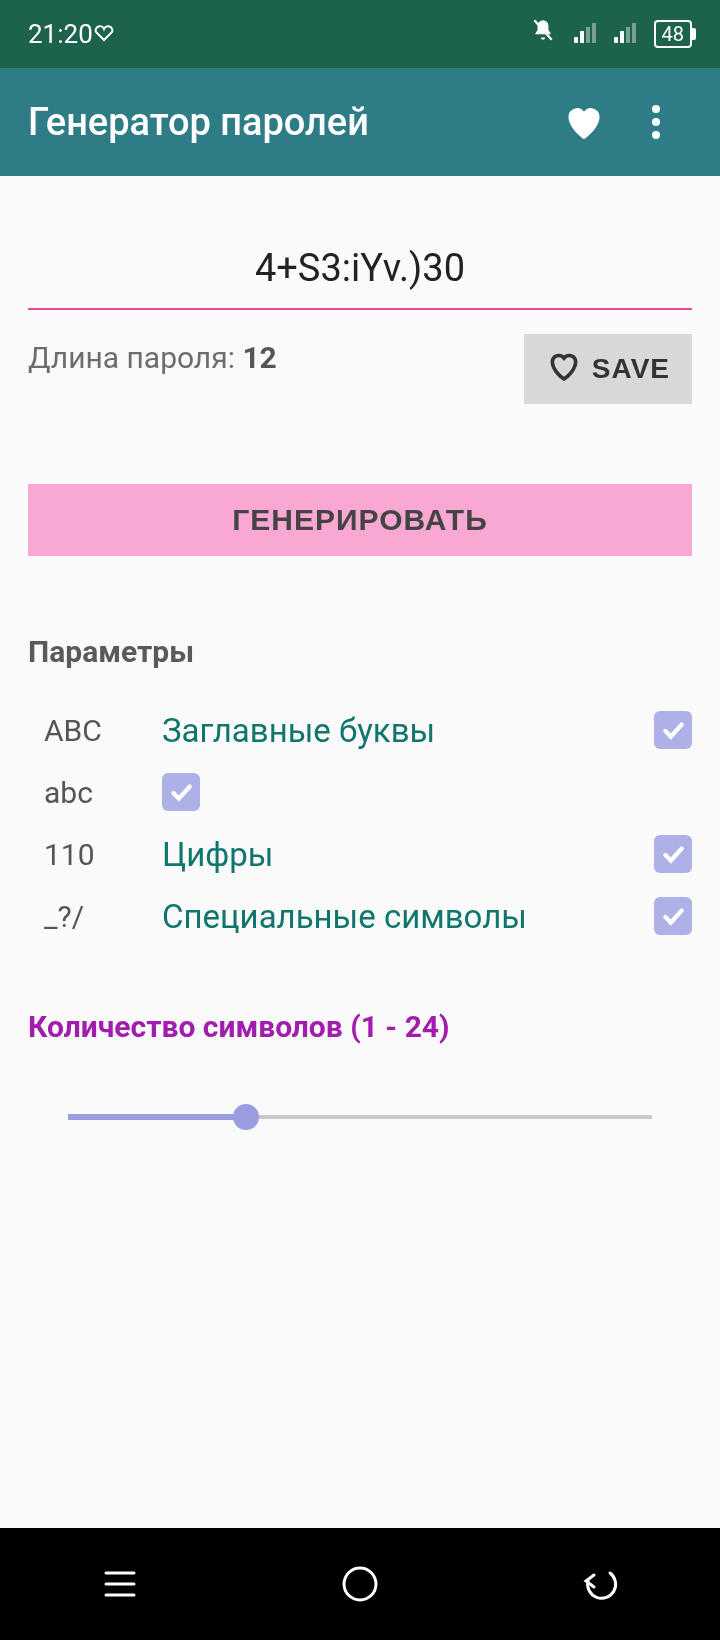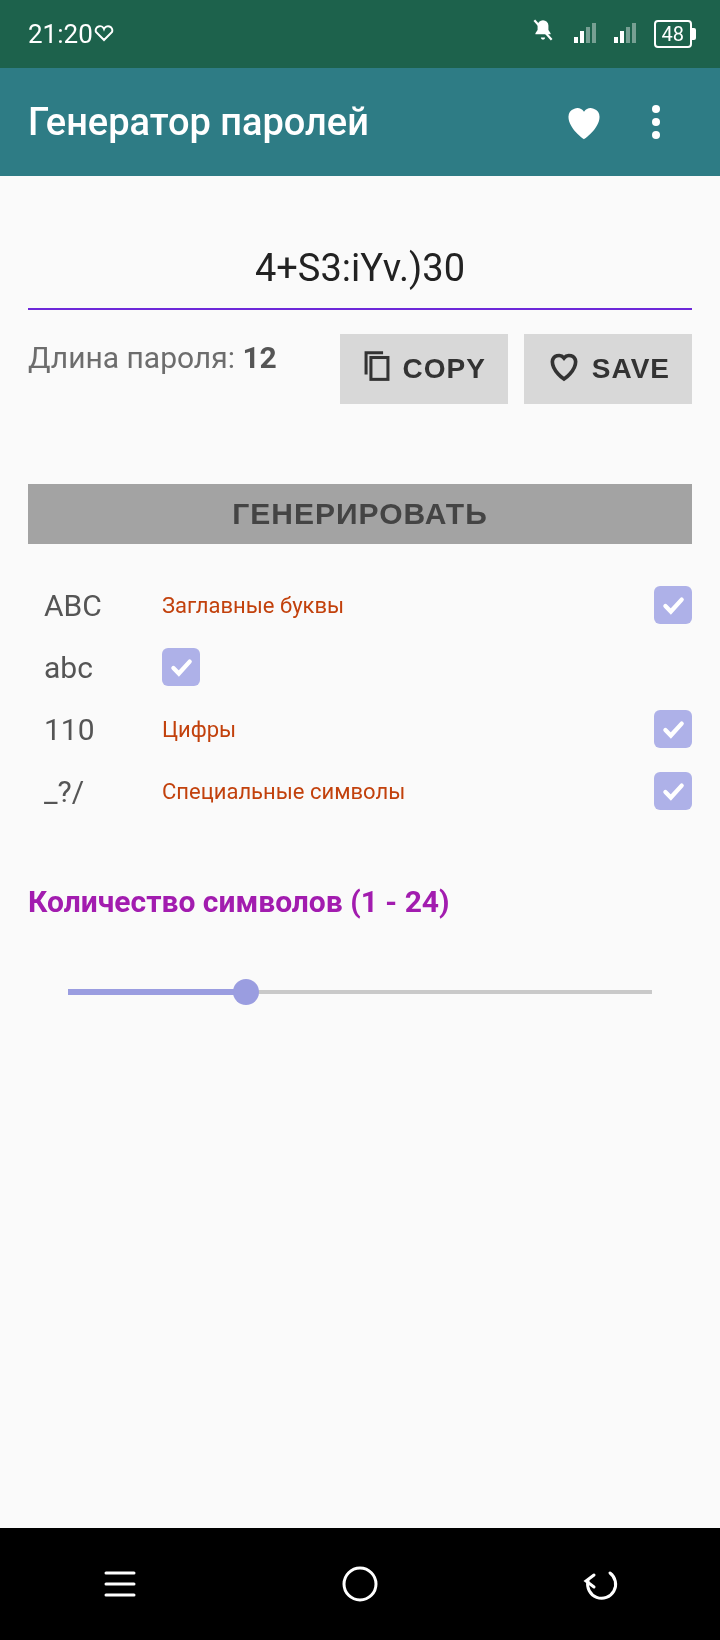--- a/index.html
+++ b/index.html
@@ -13,36 +13,36 @@
 .battery-box::after { content: ""; position: absolute; right: -6px; top: 50%; transform: translateY(-50%); width: 4px; height: 12px; background: #fff; border-radius: 0 2px 2px 0; }
 
 
 .app-bar { height: 108px; background: #2e7c85; display: flex; align-items: center; padding: 16px 28px; color: #fff; }
 .app-title { font-size: 38px; font-weight: 500; flex: 1; }
 .app-bar .icon-btn { width: 72px; height: 72px; display: flex; align-items: center; justify-content: center; }
 
 
 .content { padding: 0 28px; }
 
-.pw-display { margin: 52px 0 0; border-bottom: 2px solid #6d28d9; padding: 18px 0; text-align: center; font-size: 38px; color: #222; }
+.pw-display { margin: 52px 0 0; border-bottom: 2px solid #ec4899; padding: 18px 0; text-align: center; font-size: 38px; color: #222; }
 
 .row-len { display: flex; align-items: flex-start; margin-top: 24px; }
 .len-label { font-size: 30px; color: #6d6d6d; flex: 1; padding-top: 6px; }
 .len-label b { color: #555; font-weight: 700; }
 .btns { display: flex; gap: 16px; }
 .action-btn { background: #d8d8d8; height: 70px; padding: 0 22px; display: flex; align-items: center; gap: 10px; font-size: 28px; font-weight: 700; color: #333; border: none; letter-spacing: 1px; }
 
-.generate-btn { width: 100%; height: 60px; background: #a3a3a3; border: none; font-size: 30px; font-weight: 600; color: #444; letter-spacing: 1px; margin-top: 80px; }
+.generate-btn { width: 100%; height: 72px; background: #f9a8d4; border: none; font-size: 30px; font-weight: 600; color: #444; letter-spacing: 1px; margin-top: 80px; }
 
 .section-title { font-size: 30px; font-weight: 700; color: #5a5a5a; margin-top: 78px; }
 
 .opt-list { margin-top: 30px; padding-left: 16px; }
 .opt-row { display: flex; align-items: center; height: 62px; }
 .opt-code { width: 118px; font-size: 30px; font-weight: 400; color: #555; }
-.opt-label { flex: 1; font-size: 22px; color: #c2410c; }
+.opt-label { flex: 1; font-size: 33px; color: #0f766e; }
 .chk { width: 38px; height: 38px; background: #aeb1e8; border-radius: 6px; display: flex; align-items: center; justify-content: center; }
 
 .slider-title { font-size: 30px; font-weight: 700; color: #a21caf; margin-top: 62px; }
 .slider-wrap { margin: 58px 40px 0; position: relative; height: 30px; }
 .slider-track { position: absolute; top: 50%; left: 0; right: 0; height: 4px; background: #c9c9c9; transform: translateY(-50%); }
 .slider-fill { position: absolute; top: 50%; left: 0; height: 6px; background: #9a9de0; transform: translateY(-50%); }
 .slider-thumb { position: absolute; top: 50%; width: 26px; height: 26px; background: #9a9de0; border-radius: 50%; transform: translate(-50%, -50%); }
 
 
 .nav-bar { position: absolute; bottom: 0; left: 0; right: 0; height: 112px; background: #000; display: flex; align-items: center; justify-content: space-around; }
@@ -108,40 +108,32 @@
 <div class="content">
   <div class="pw-display">4+S3:iYv.)30</div>
 
   <div class="row-len">
     <div class="len-label">
       <span>Длина пароля: </span><b>12</b>
     </div>
     <div class="btns">
       <button class="action-btn">
         <span>
-          <svg width="30" height="34" viewBox="0 0 24 28" fill="none" stroke="#333" stroke-width="2.5">
-              <rect x="7" y="7" width="14" height="18"></rect>
-              <path d="M3 21 V3 H17"></path>
-            </svg>
-        </span>
-        <span>COPY</span>
-      </button>
-      <button class="action-btn">
-        <span>
           <svg width="36" height="32" viewBox="0 0 24 22" fill="none" stroke="#333" stroke-width="2.5">
               <path d="M12 20s-8-5.5-8-12a4.5 4.5 0 0 1 8-2.5A4.5 4.5 0 0 1 20 8c0 6.5-8 12-8 12z"></path>
             </svg>
         </span>
         <span>SAVE</span>
       </button>
     </div>
   </div>
 
   <button class="generate-btn">ГЕНЕРИРОВАТЬ</button>
 
+  <div class="section-title">Параметры</div>
 
   <div class="opt-list">
     <div class="opt-row">
       <div class="opt-code">ABC</div>
       <div class="opt-label">Заглавные буквы</div>
       <div class="chk">
           <svg width="26" height="26" viewBox="0 0 24 24" fill="none" stroke="#fff" stroke-width="4" stroke-linecap="round">
             <path d="M5 13l5 5L20 7"></path>
           </svg>
         </div>

